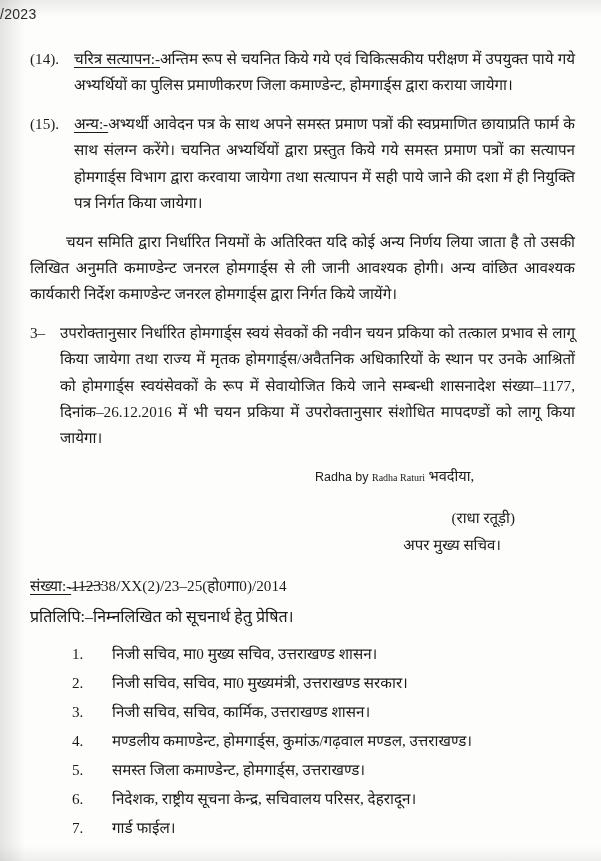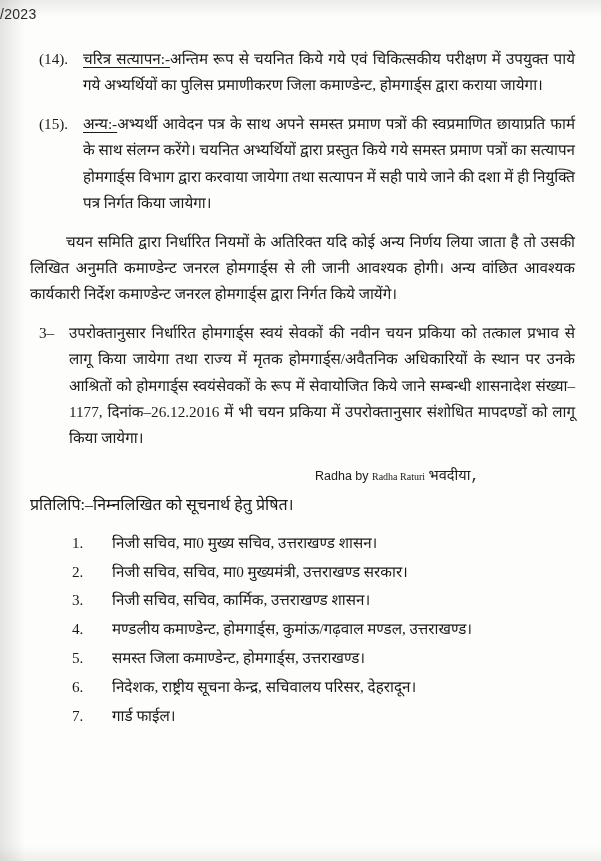--- a/index.html
+++ b/index.html
@@ -63,21 +63,20 @@
     margin-bottom: 13px;
     font-size: 15.2px;
     line-height: 1.72;
     text-align: justify;
   }
   .para .num {
     flex: 0 0 auto;
     min-width: 44px;
     font-size: 15.2px;
     font-weight: 500;
-    margin-left: 9px;
   }
   .para .num.narrow {
     min-width: 30px;
   }
   .para .body {
     flex: 1 1 auto;
   }
   .para.indent-only .body {
     text-indent: 36px;
   }
@@ -91,21 +90,21 @@
     font-family: "Liberation Sans", sans-serif;
     font-size: 12.5px;
     line-height: 1.55;
     color: #1a1a1a;
   }
   .sig-line1 .nm {
     font-family: "Liberation Serif", serif;
     font-size: 10px;
   }
   .sig-tail {
-    font-family: Liberation Mono, monospace;
+    font-family: Liberation Serif, serif;
     font-size: 14.5px;
   }
   .right-name {
     margin-top: 18px;
     text-align: right;
     padding-right: 60px;
     font-size: 15px;
     line-height: 1.8;
   }
   .right-name .l2 {
@@ -191,21 +190,28 @@
     </div>
 
     <div class="signature-block">
       <div class="sig-line1">
         <span>Radha by</span>
         <span class="nm">Radha Raturi</span>
         <span class="sig-tail">भवदीया,</span>
       </div>
     </div>
 
-
+    <div class="right-name">
+      <div class="l1">(राधा रतूड़ी)</div>
+      <div class="l2">अपर मुख्य सचिव।</div>
+    </div>
+
+    <div class="memo-no">
+      <span class="u">संख्या:-</span><span class="strike">1123</span><span>38</span><span>/XX(2)/23–25(हो0गा0)/2014</span>
+    </div>
 
     <div class="copy-line">प्रतिलिपि:–निम्नलिखित को सूचनार्थ हेतु प्रेषित।</div>
 
     <ol class="dist">
       <li>
         <span class="idx">1.</span>
         <span class="txt">निजी सचिव, मा0 मुख्य सचिव, उत्तराखण्ड शासन।</span>
       </li>
       <li>
         <span class="idx">2.</span>

